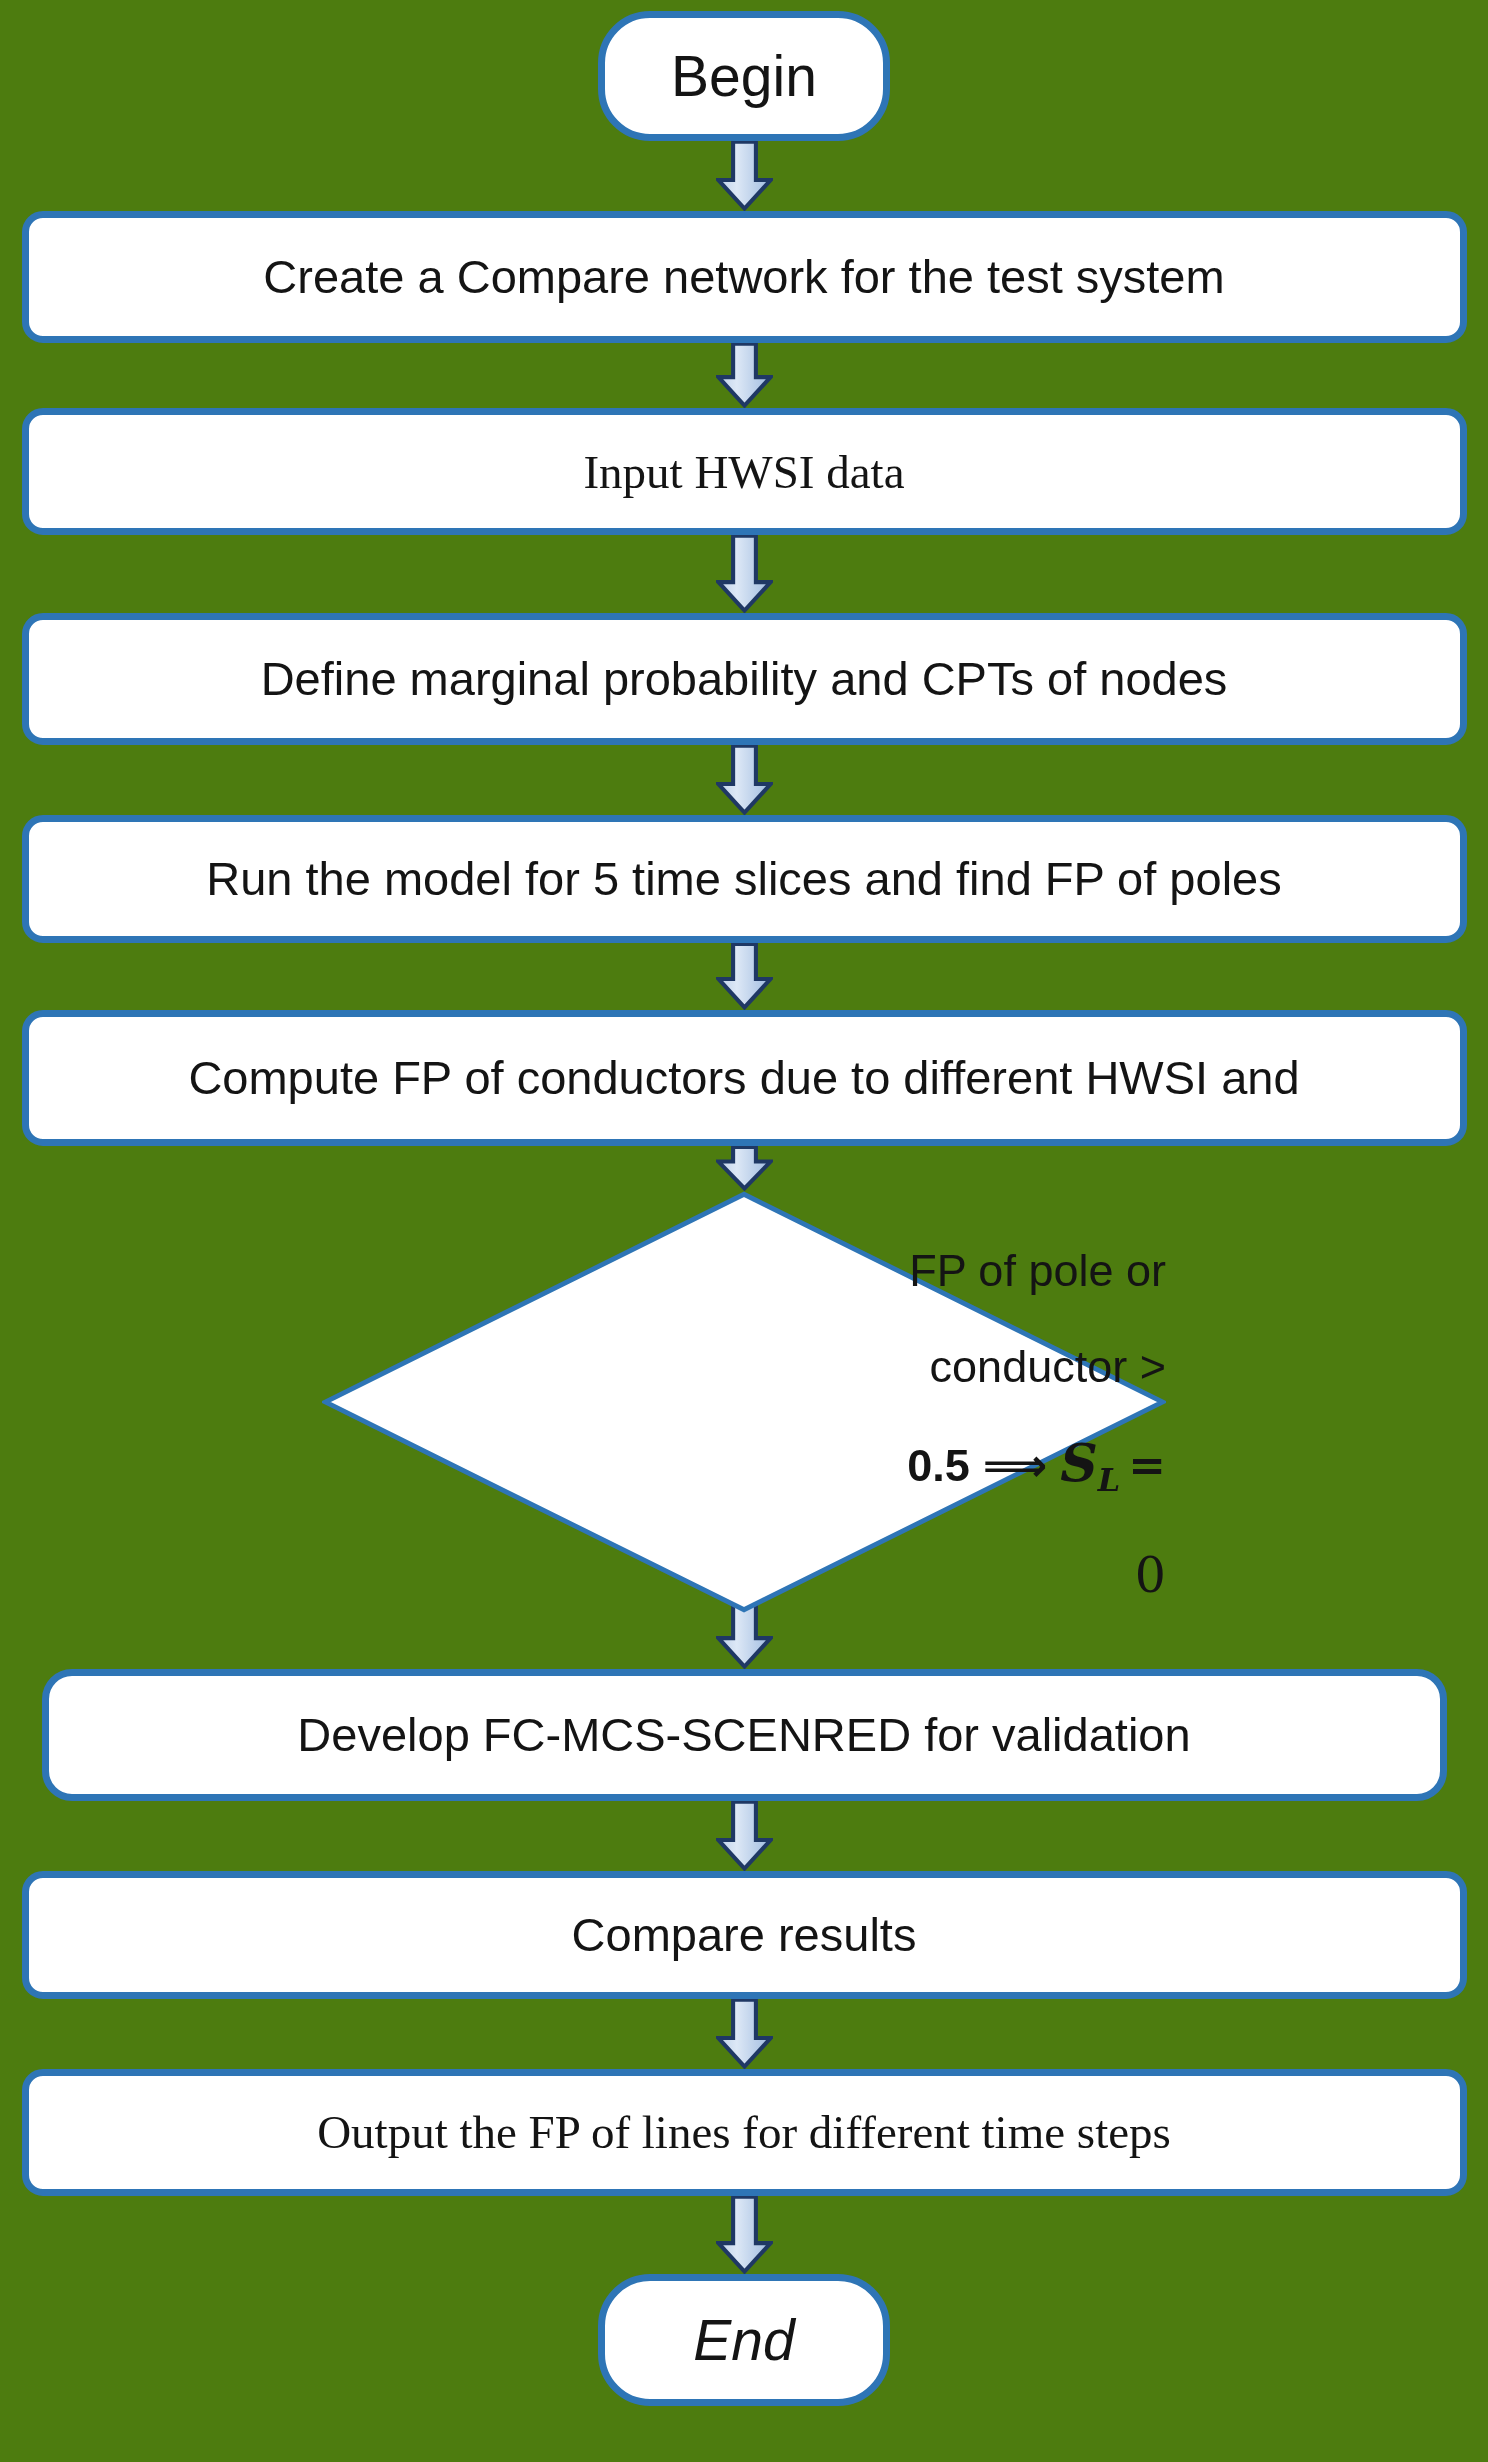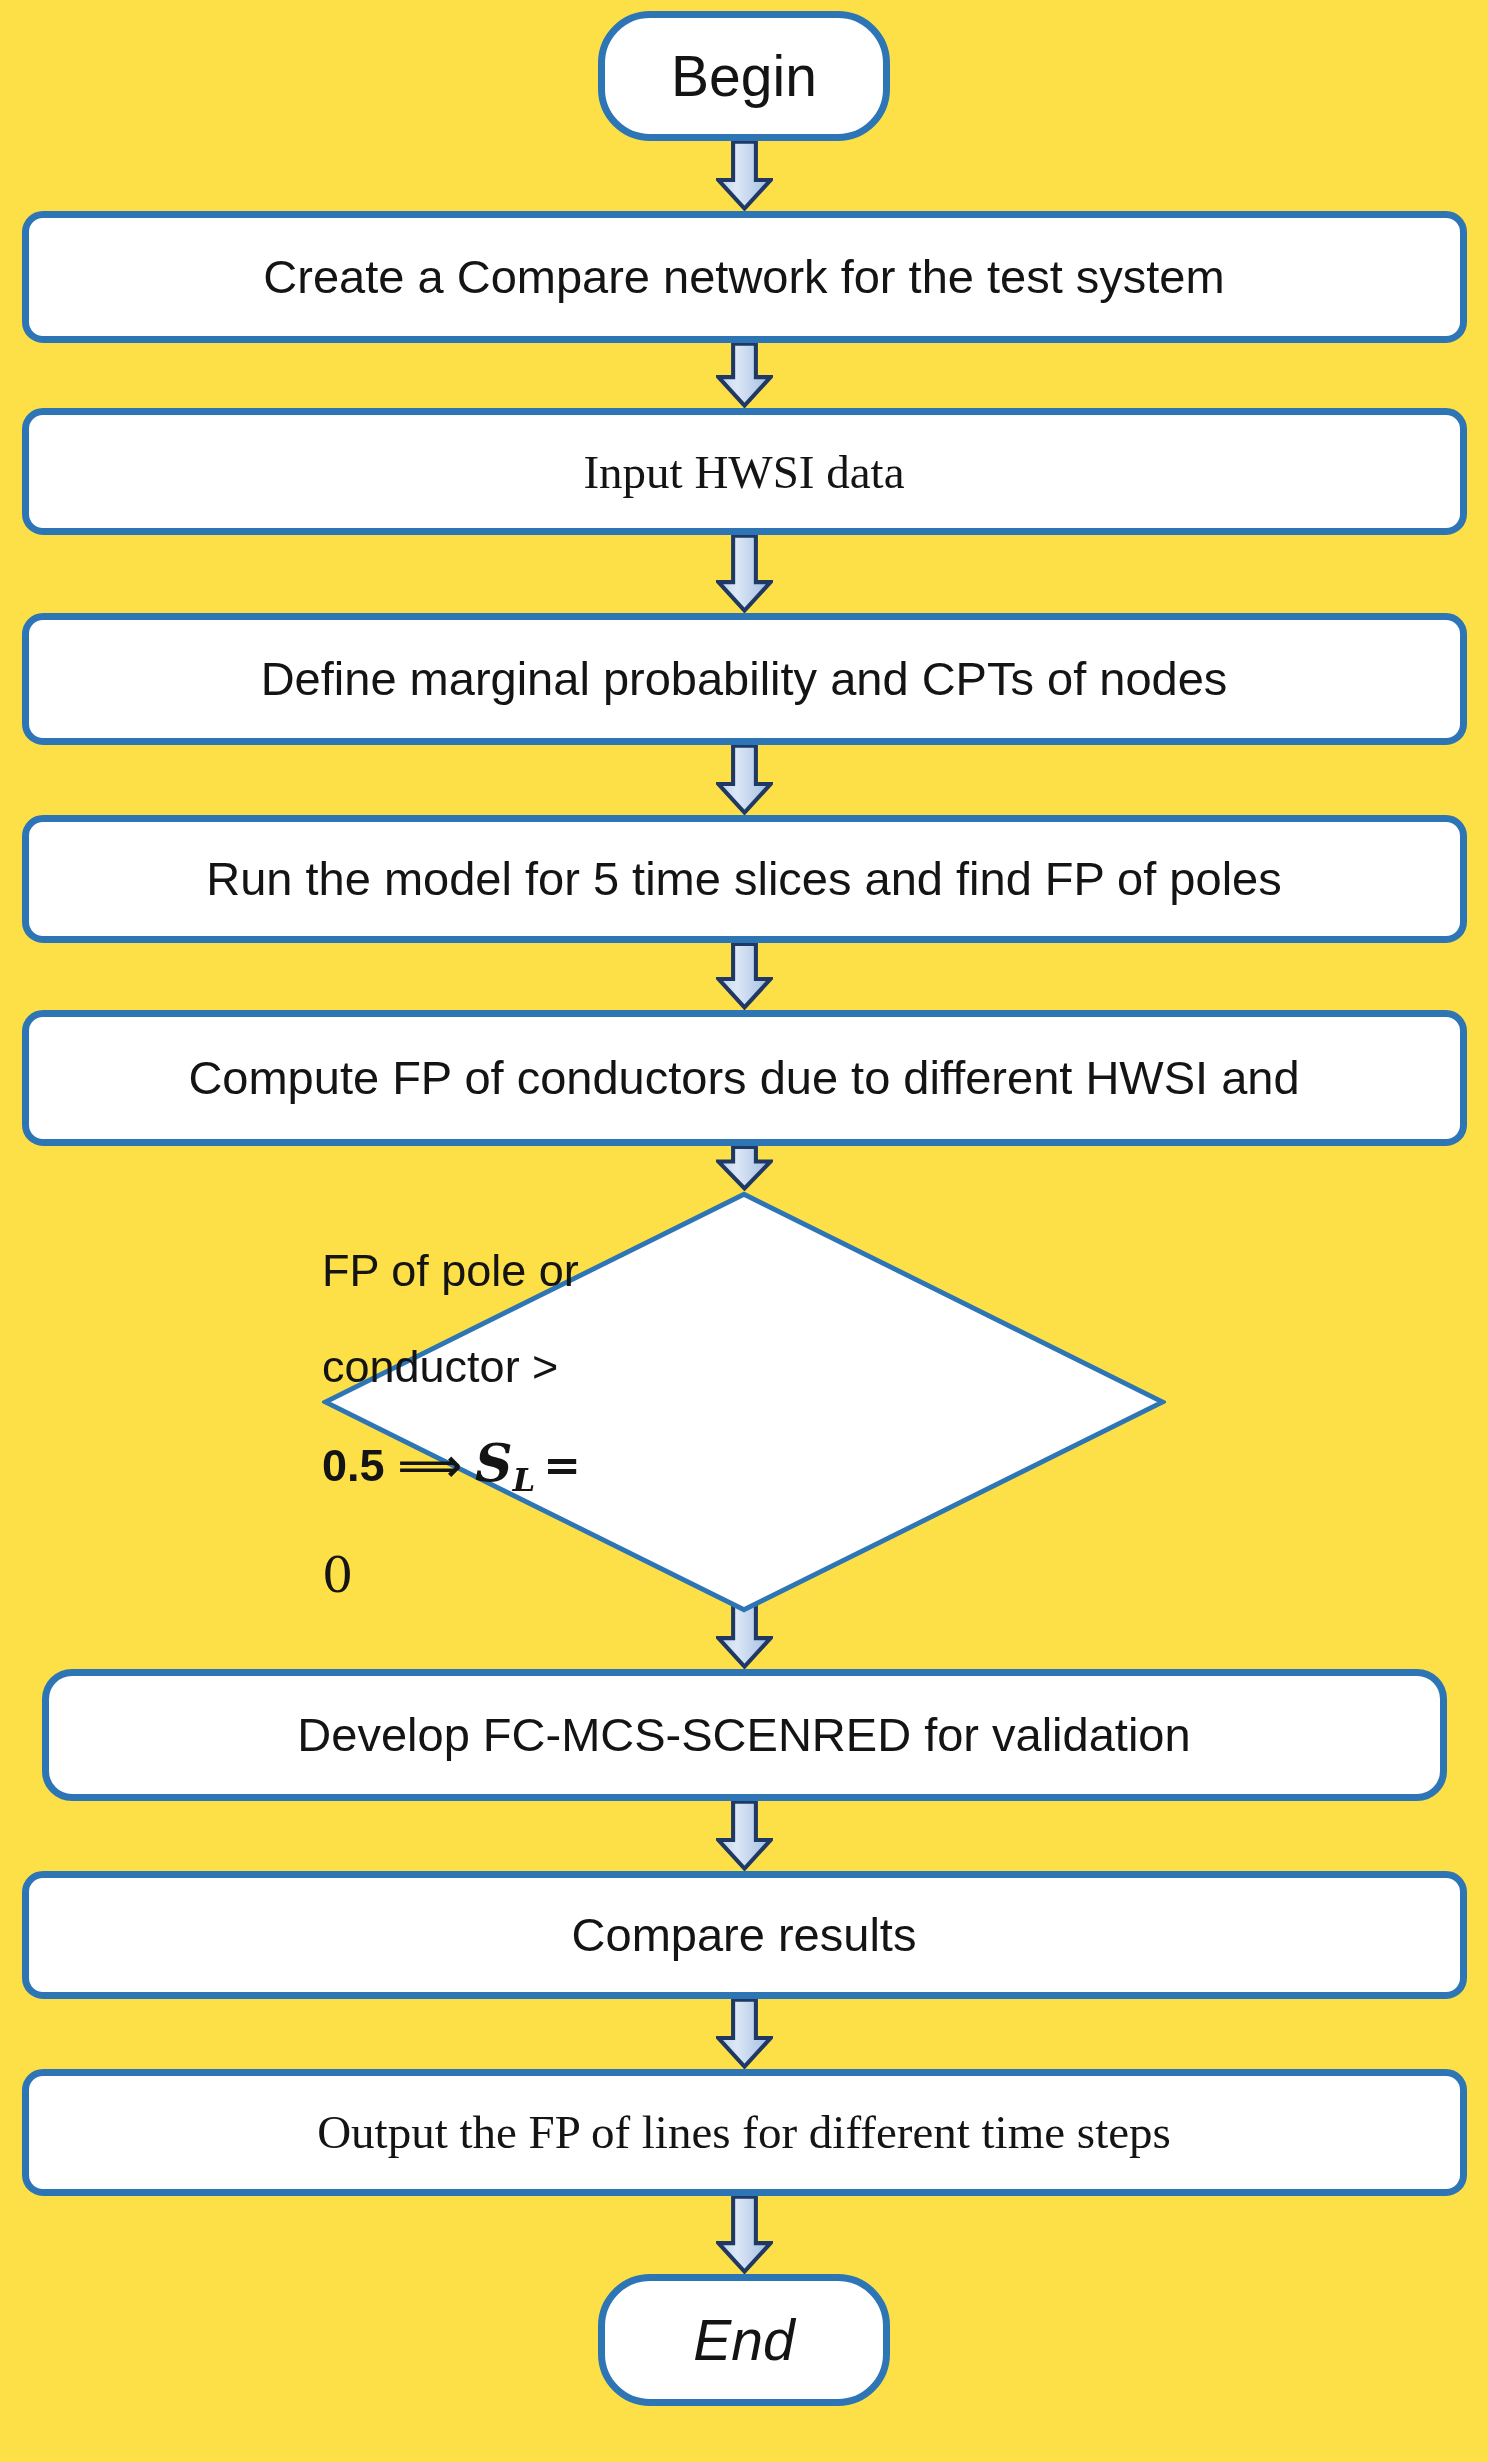--- a/index.html
+++ b/index.html
@@ -1,17 +1,17 @@
 <!DOCTYPE html>
 <html style="font-size:13px"><head>
 <meta charset="utf-8">
 <style>
   html,body{margin:0;padding:0;background:#ffffff;}
   .canvas{
-    width:1488px;height:2462px;overflow:hidden;background:#fde047;
+    width:1488px;height:2462px;overflow:hidden;background:#4d7c0f;
     display:flex;flex-direction:column;align-items:center;
     font-family:"Liberation Sans","DejaVu Sans",sans-serif;color:#141414;
   }
   .node{
     box-sizing:border-box;border:7.3px solid #2e75b6;background:#ffffff;
     display:flex;flex-direction:column;align-items:center;justify-content:center;
     text-align:center;flex:0 0 auto;
   }
   .terminator{width:292px;height:130px;border-radius:52px;font-size:57px;}
   .terminator.first{margin-top:11.4px;}
@@ -22,21 +22,21 @@
   .h156{height:127px;font-family:Liberation Serif, serif;}
   .h212{height:136px;}
   .w1730{width:1405px;border-radius:30px;}
   .twoline div{line-height:78px;}
   .arrow{flex:0 0 auto;display:block;}
   .arrow.overlap{margin-top:-9.7px;}
   .diamond-wrap{position:relative;width:844px;height:422px;flex:0 0 auto;}
   .diamond-wrap > svg{position:absolute;left:0;top:0;}
   .diamond-text{
     position:absolute;left:0;top:0;right:0;bottom:0;
-    display:flex;flex-direction:column;align-items:flex-start;justify-content:center;
+    display:flex;flex-direction:column;align-items:flex-end;justify-content:center;
     padding-top:42px;font-size:45px;line-height:96px;text-align:center;
   }
   .mathline{white-space:nowrap;font-weight:bold;}
   .marrow{font-family:"DejaVu Sans",sans-serif;margin:0 13px;}
   .mvar{font-family:"DejaVu Serif",serif;font-style:italic;font-size:52px;}
   .msub{font-family:"DejaVu Serif",serif;font-style:italic;font-size:32px;}
   .meq{font-family:"DejaVu Serif",serif;margin-left:8px;}
   .mzero{font-family:"DejaVu Serif",serif;font-size:49px;}
 </style>
 </head>

